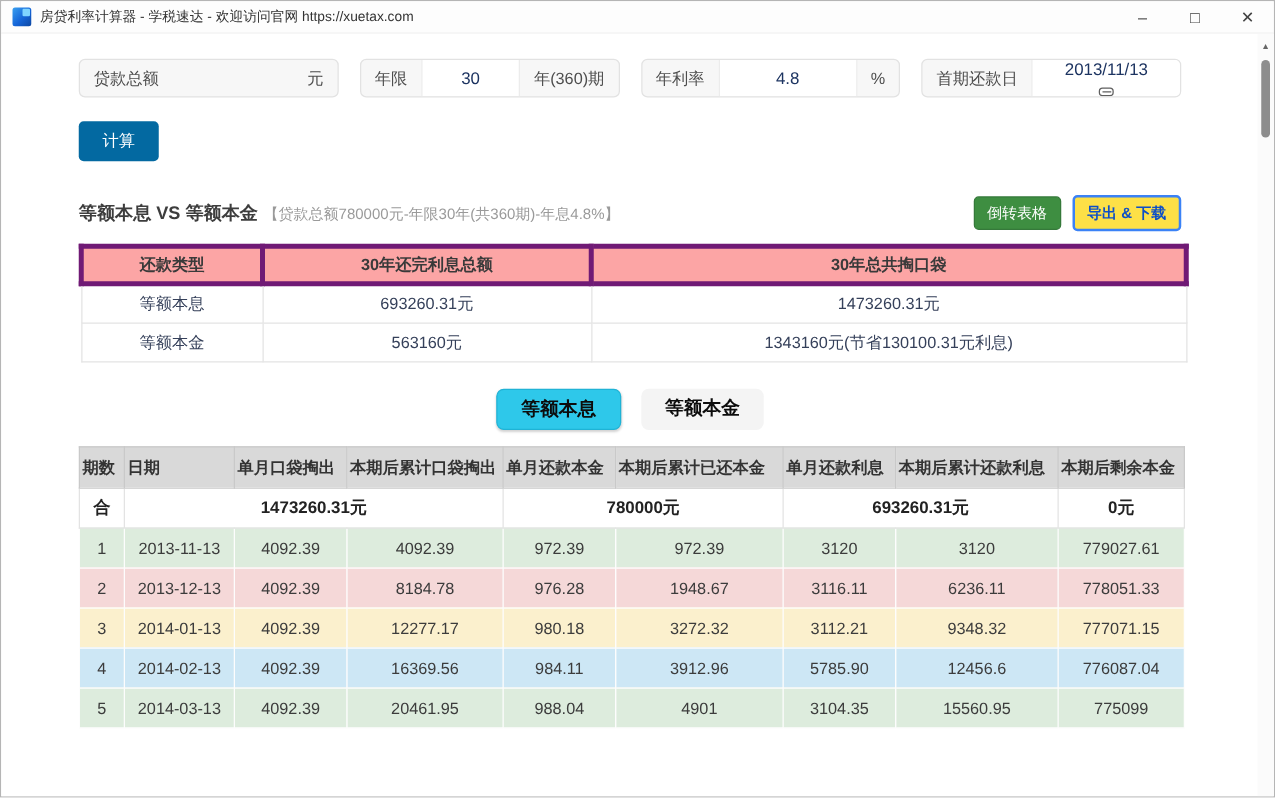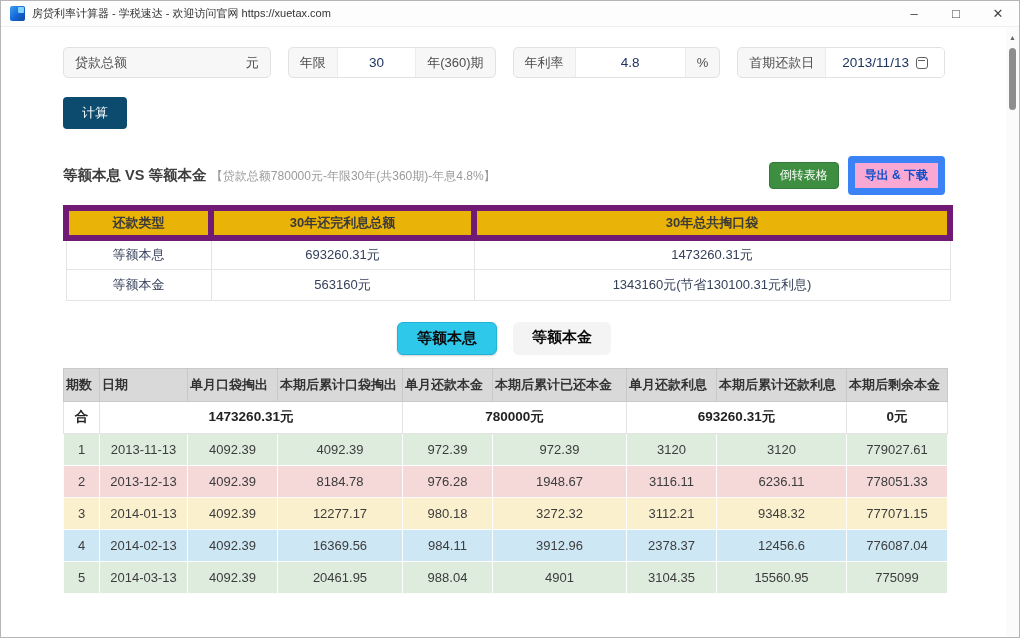--- a/index.html
+++ b/index.html
@@ -36,43 +36,43 @@
   .field-group { flex:1; display:flex; height:31px; border:1px solid #e2e2e2; border-radius:5px;
     overflow:hidden; background:#f7f7f7; align-items:stretch;justify-content:space-between; }
   .fg-label { padding:0 11px; display:flex; align-items:center; font-size:13px; color:#4d4d4d;
     white-space:nowrap; }
   .fg-value { flex:1; background:#fff; border-left:1px solid #ececec; border-right:1px solid #ececec;
     display:flex; align-items:center; justify-content:center; }
   .fg-value input { width:100%; border:none; outline:none; text-align:center; font-size:13.5px;
     color:#1d3461; background:transparent; font-family:inherit; }
   .fg-unit { padding:0 11px; display:flex; align-items:center; font-size:13px; color:#4d4d4d;
     white-space:nowrap; }
-  .fg-date { gap:7px; font-size:13.5px; color:#1d3461; border-right:none; }
+  .fg-date { gap:7px; font-size:13.5px; color:#1d3461; border-right:none;flex-direction:column; }
   .cal-icon { width:12px; height:12px; border:1.5px solid #5f5f5f; border-radius:3px;
     display:inline-block; position:relative; }
   .cal-icon::before { content:''; position:absolute; top:2px; left:1.5px; right:1.5px;
     border-top:1.5px solid #5f5f5f; }
 
-  .calc-btn { margin-top:19px; background:#0c4a6e; color:#fff; border:none; border-radius:4px;
+  .calc-btn { margin-top:19px; background:#0369a1; color:#fff; border:none; border-radius:4px;
     font-size:13px; padding:7px 19px; cursor:pointer; font-family:inherit; }
 
   
   .section-head { display:flex; align-items:center; margin-top:27px; }
   .vs-wrap { flex:1; text-align:left; white-space:nowrap; }
   .vs-title { font-size:14.5px; font-weight:700; color:#3d3d3d; }
   .vs-subtitle { font-size:12px; color:#9a9a9a; font-weight:400; }
   .btn-reverse { background:#3e8e41; color:#fff; border:1px solid #35793a; border-radius:4px;
     font-size:12px; padding:4px 10px; cursor:pointer; font-family:inherit; }
-  .btn-export { background:#f9a8d4; color:#0d4fc8; border:7px solid #3b82f6; border-radius:4px;
+  .btn-export { background:#fde047; color:#0d4fc8; border:2px solid #3b82f6; border-radius:4px;
     font-size:12px; font-weight:600; padding:4px 10px; margin-left:9px; cursor:pointer; font-family:inherit; }
 
   table { border-collapse:collapse; width:884px; table-layout:fixed; }
   .cmp-table { margin-top:10px; }
-  .cmp-table th { background:#eab308; height:30px; font-size:13px; font-weight:700; color:#3a3a3a;
-    border:6px solid #701a75; text-align:center; }
+  .cmp-table th { background:#fca5a5; height:30px; font-size:13px; font-weight:700; color:#3a3a3a;
+    border:4px solid #701a75; text-align:center; }
   .cmp-table td { background:#fff; height:31px; font-size:13px; color:#35405a;
     border:1px solid #e4e4e4; text-align:center; }
 
   
   .tabs { display:flex; justify-content:center; gap:16px; margin-top:21px; }
   .tab { font-size:15px; font-weight:700; color:#0c0c0c; padding:6px 19px; border-radius:6px;
     cursor:pointer; }
   .tab.active { background:#2ec8ea; border:1px solid #1fb3d6; box-shadow:0 1px 2px rgba(0,0,0,.18); }
   .tab.inactive { background:#f4f4f4; }
 
@@ -252,21 +252,21 @@
               <td>9348.32</td>
               <td>777071.15</td>
             </tr>
             <tr class="row-blue">
               <td>4</td>
               <td>2014-02-13</td>
               <td>4092.39</td>
               <td>16369.56</td>
               <td>984.11</td>
               <td>3912.96</td>
-              <td>2378.37</td>
+              <td>5785.90</td>
               <td>12456.6</td>
               <td>776087.04</td>
             </tr>
             <tr class="row-green">
               <td>5</td>
               <td>2014-03-13</td>
               <td>4092.39</td>
               <td>20461.95</td>
               <td>988.04</td>
               <td>4901</td>

